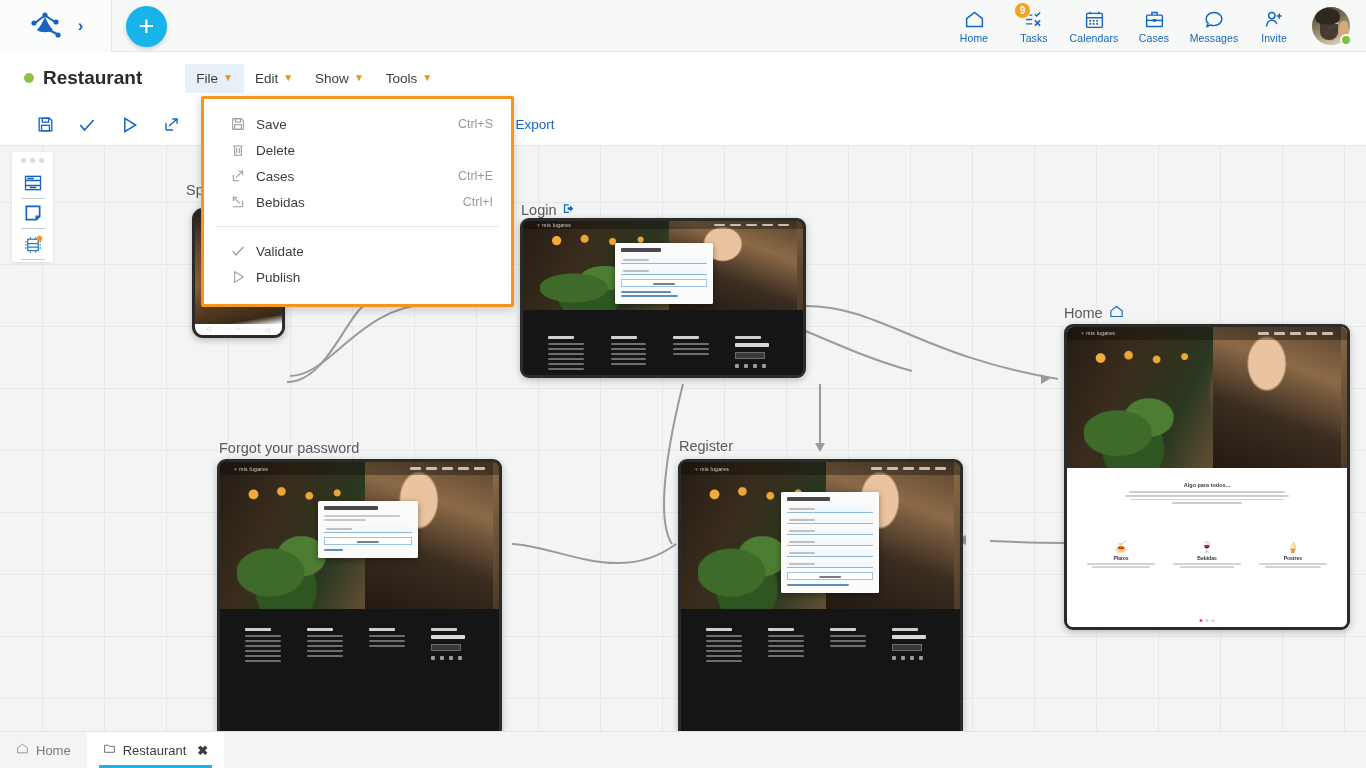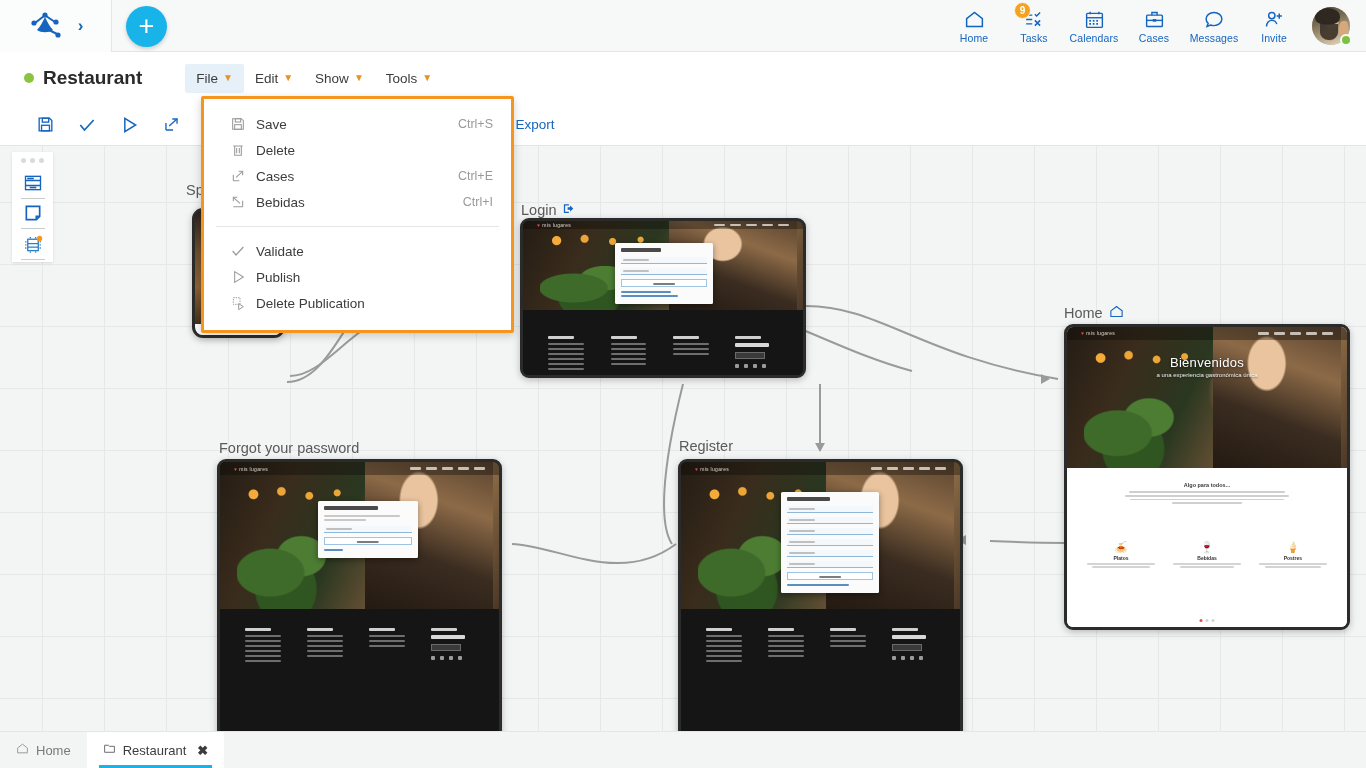--- a/index.html
+++ b/index.html
@@ -658,24 +658,20 @@
               <span>mis lugares</span>
             </span>
           <span class="mock-nav-links">
               <span></span>
               <span></span>
               <span></span>
               <span></span>
               <span></span>
             </span>
         </div>
-        <div class="home-hero-txt">
-          <div class="h1">Bienvenidos</div>
-          <div class="h2">a una experiencia gastronómica única</div>
-        </div>
       </div>
       <div class="home-white-card">
         <div class="t">Algo para todos...</div>
         <div class="p" style="width:90%"></div>
           <div class="p" style="width:94%"></div>
         <div class="p" style="width:88%"></div>
           <div class="p" style="width:40%"></div>
       </div>
       <div class="home-lower">
         <div class="hl-item">
@@ -906,30 +902,20 @@
   </div>
   <div class="dd-item">
     <span class="dd-ic">
       <svg viewBox="0 0 24 24" width="16" height="16" fill="none" stroke="#9a9a9a" stroke-width="1.6">
           <path d="M7 4 L20 12 L7 20 Z"></path>
         </svg>
     </span>
     <span class="dd-lbl">Publish</span>
     <span class="dd-key"></span>
   </div>
-  <div class="dd-item">
-    <span class="dd-ic">
-      <svg viewBox="0 0 24 24" width="16" height="16" fill="none" stroke="#9a9a9a" stroke-width="1.5">
-        <path d="M5 4 H15 V14 H5 Z" stroke-dasharray="2 1.6"></path>
-          <path d="M13 13 L20 17.5 L13 22 Z"></path>
-      </svg>
-    </span>
-    <span class="dd-lbl">Delete Publication</span>
-    <span class="dd-key"></span>
-  </div>
 </div>
 
 <div class="tabbar">
   <div class="tab">
     <span>
       <svg viewBox="0 0 24 24" width="13" height="13" fill="none" stroke="#9a9a9a" stroke-width="1.8">
           <path d="M3 11 L12 4 L21 11 V20 H3 Z"></path>
         </svg>
     </span>
     <span>Home</span>

